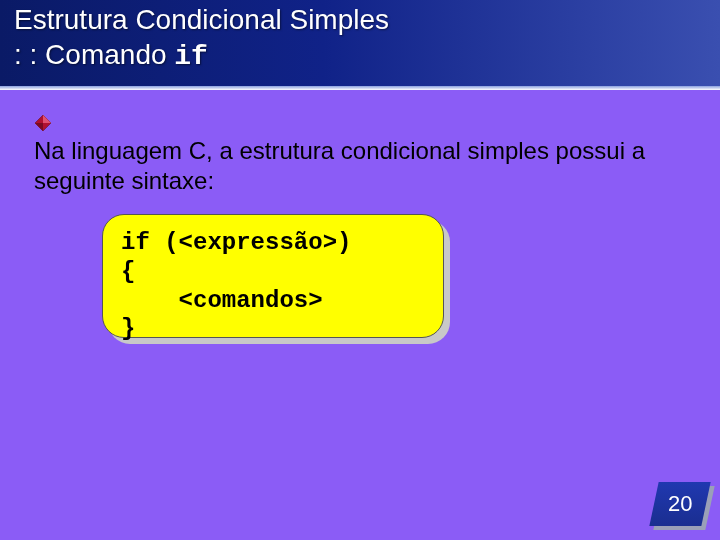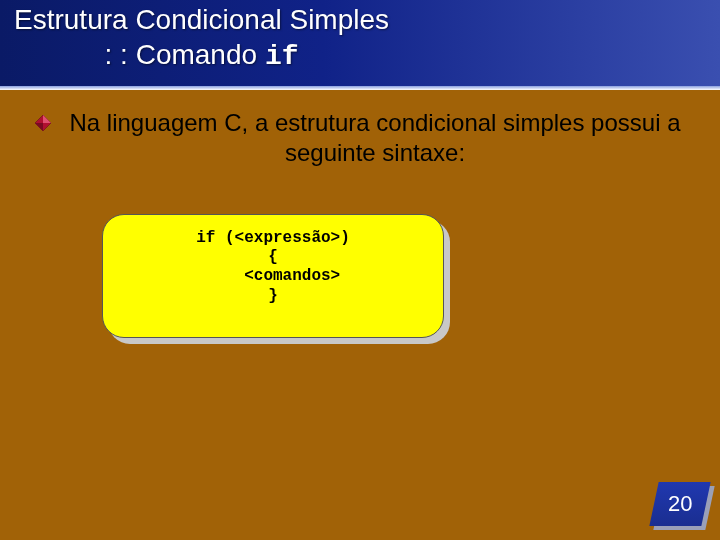--- a/index.html
+++ b/index.html
@@ -2,22 +2,21 @@
 <html><head>
 <meta charset="utf-8">
 <style>
   * { margin: 0; padding: 0; box-sizing: border-box; }
   html, body { width: 720px; height: 540px; overflow: hidden; font-family: Verdana, Arial, sans-serif; background: #fff; }
 
   .slide {
     width: 720px;
     height: 540px;
     position: relative;
-    background: #a16207;
-    text-align: center;
+    background: #8b5cf6;
   }
 
   .title-band {
     position: absolute;
     top: 0; left: 0;
     width: 720px;
     height: 86px;
     background: linear-gradient(to right, #0a1a66 0%, #102288 45%, #3a4fb0 100%);
     z-index: 1;
   }
@@ -49,21 +48,21 @@
     z-index: 2;
   }
 
   .body {
     position: absolute;
     top: 108px;
     left: 34px;
     right: 28px;
   }
 
-  .bullet-row { display: flex; align-items: flex-start; }
+  .bullet-row { display: flex; align-items: flex-start; flex-direction: column; }
   .bullet-icon {
     flex: 0 0 auto;
     margin-top: 6px;
     margin-right: 6px;
   }
   .bullet-text {
     color: #000000;
     font-size: 24px;
     line-height: 1.25;
   }
@@ -83,21 +82,21 @@
     position: absolute;
     top: 214px;
     left: 102px;
     width: 342px;
     height: 124px;
     background: #ffff00;
     border: 1px solid #555555;
     border-radius: 22px;
     padding: 14px 18px 14px 18px;
     font-family: "Courier New", monospace;
-    font-size: 16px;
+    font-size: 24px;
     font-weight: bold;
     color: #000000;
     line-height: 1.2;
     white-space: pre;
   }
 
   .page-badge-shadow {
     position: absolute;
     right: 10px;
     bottom: 10px;

